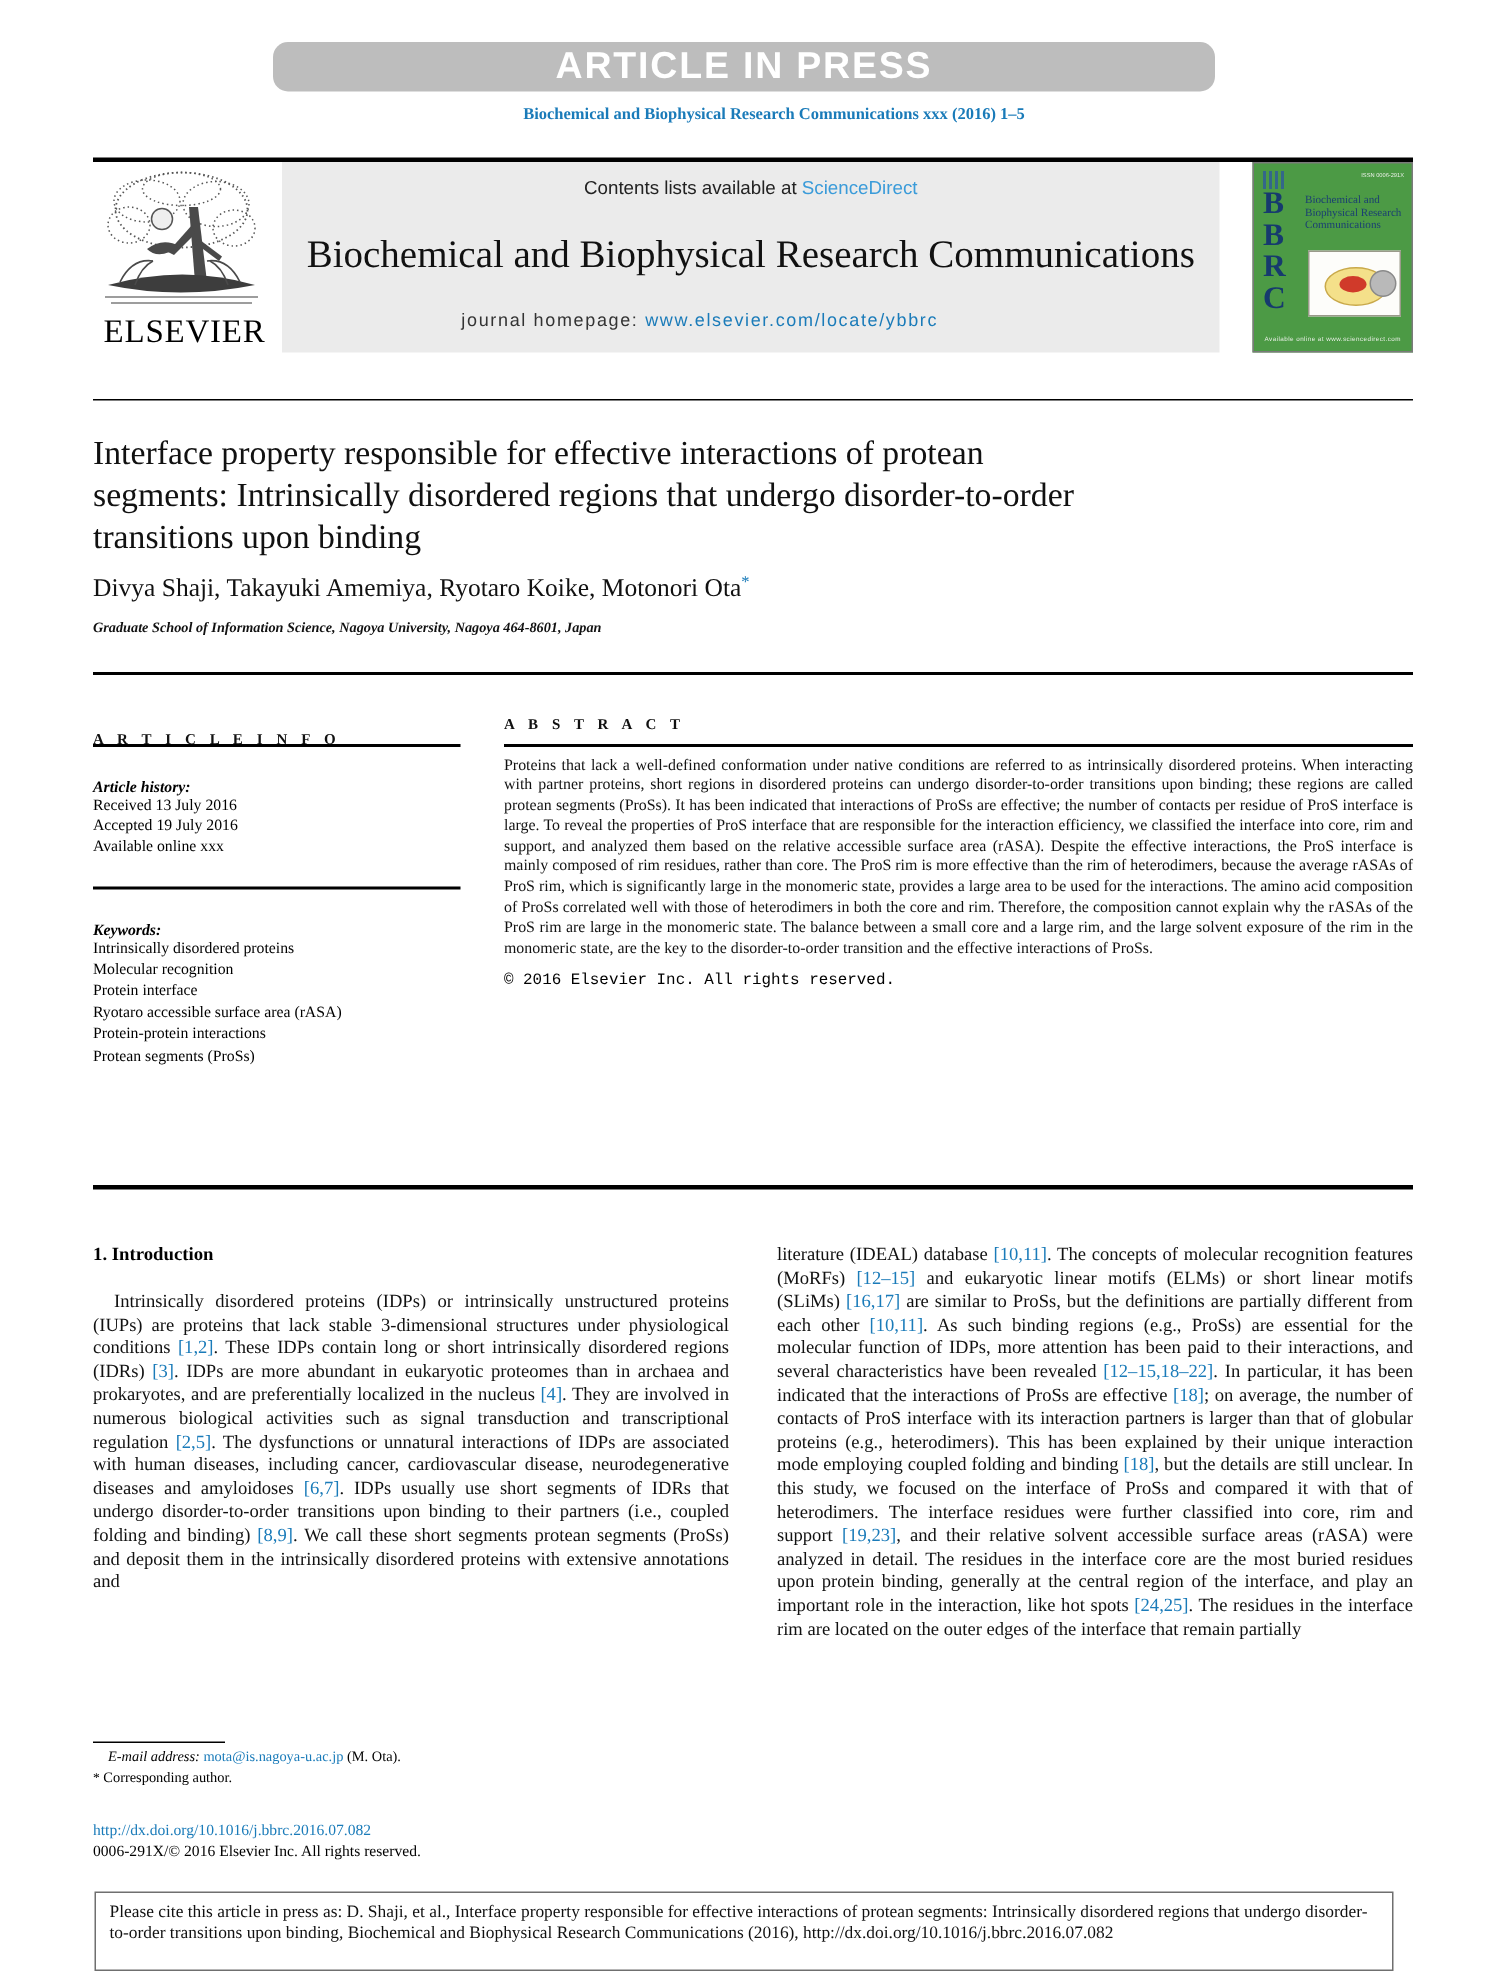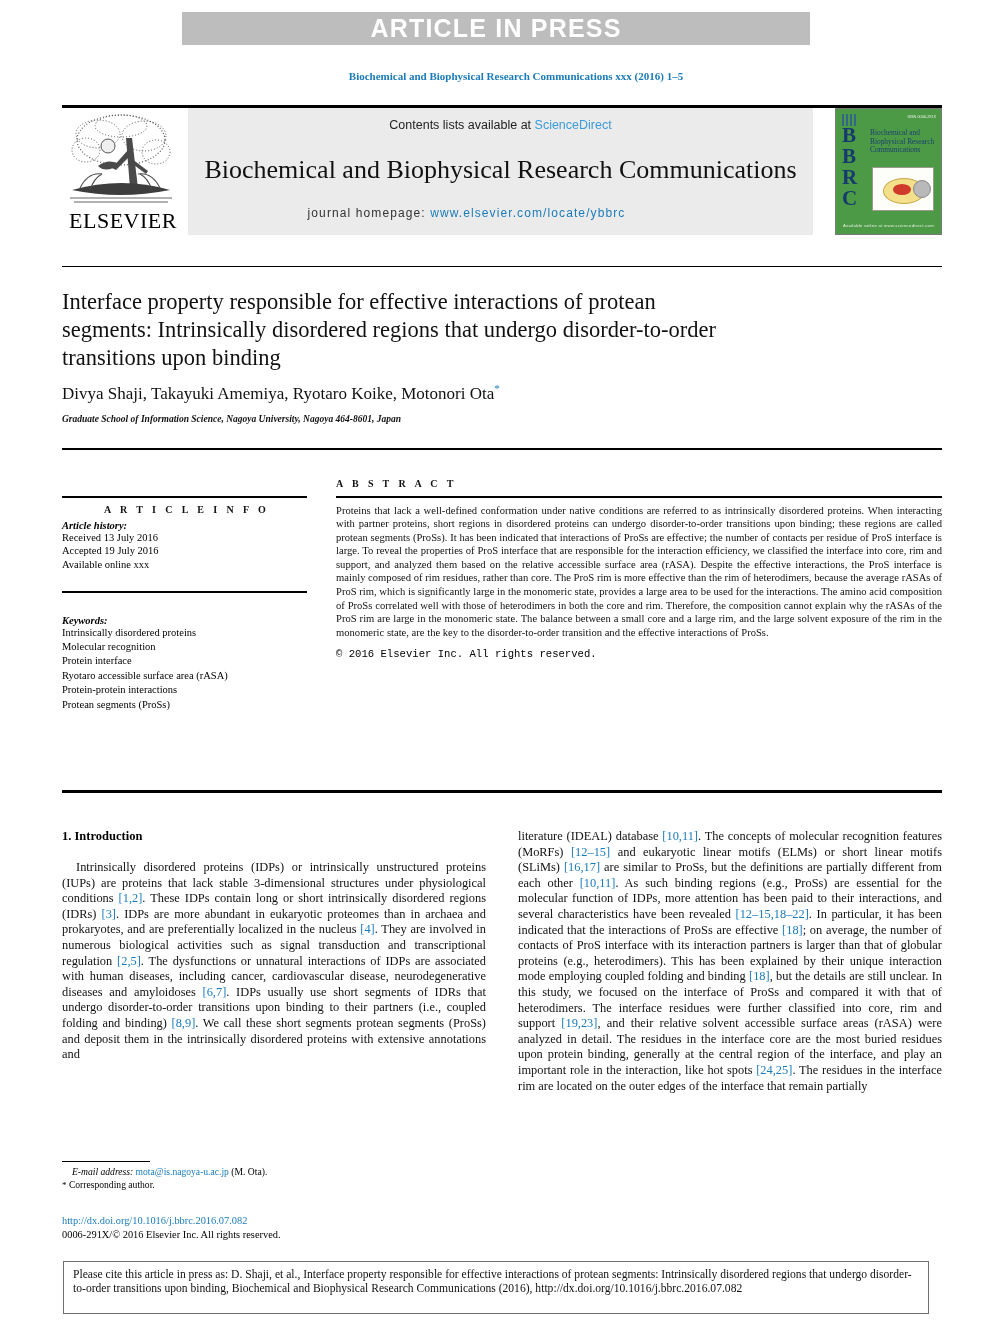--- a/index.html
+++ b/index.html
@@ -14,27 +14,28 @@
     background: #ffffff;
     font-family: "Liberation Serif", serif;
     color: #000000;
     overflow: hidden;
   }
 
   
   .aip-banner {
     position: absolute;
     left: 182px;
-    top: 12px;
+    top: 28px;
     width: 628px;
     height: 33px;
     background: #bdbdbd;
     display: flex;
     align-items: center;
     justify-content: center;
+    border-radius: 10px;
   }
   .aip-banner span {
     font-family: "Liberation Sans", sans-serif;
     font-weight: bold;
     font-size: 25px;
     letter-spacing: 1.2px;
     color: #ffffff;
   }
 
   
@@ -240,21 +241,21 @@
     background: #000;
   }
   .heading-label {
     position: absolute;
     font-family: "Liberation Serif", serif;
     font-weight: bold;
     font-size: 10px;
     letter-spacing: 3.4px;
     color: #111;
   }
-  #info-heading { left: 62px; top: 504px; margin-left: 42px; }
+  #info-heading { left: 62px; top: 488px; }
   #abs-heading  { left: 336px; top: 478px; }
 
   .info-col {
     position: absolute;
     left: 62px;
     top: 496px;
     width: 245px;
   }
   .info-rule { width: 245px; height: 1.5px; background: #000; }
   .info-sub {

